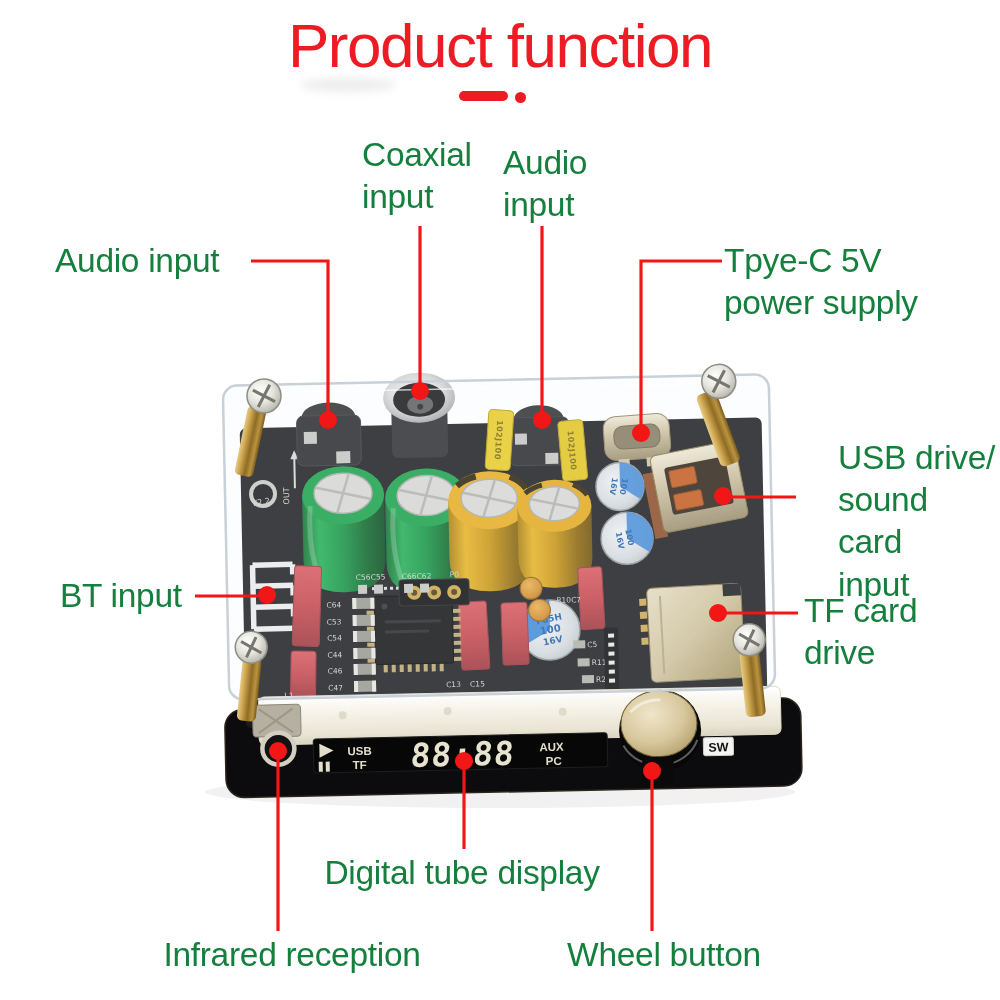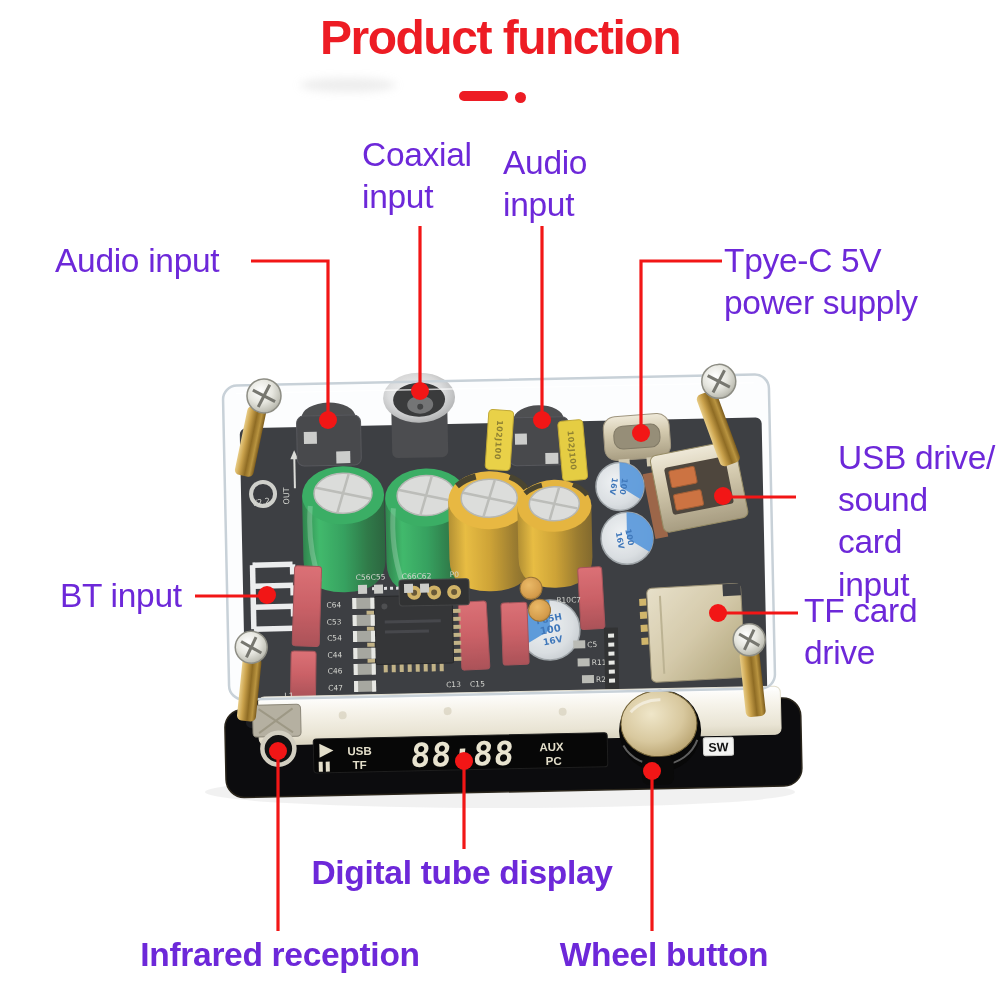--- a/index.html
+++ b/index.html
@@ -1,27 +1,27 @@
 <!DOCTYPE html>
 <html><head>
 <meta charset="utf-8">
 <style>
   html,body{margin:0;padding:0;}
   body{width:1000px;height:1000px;background:#ffffff;position:relative;overflow:hidden;
        font-family:"Liberation Sans","DejaVu Sans",sans-serif;}
   .layer{position:absolute;left:0;top:0;width:1000px;height:1000px;}
   .title{position:absolute;left:500px;top:10px;transform:translateX(-50%);
-         font-size:48px;font-weight:700;letter-spacing:-1.5px;color:#ed1c24;white-space:nowrap;}
+         font-size:62px;font-weight:400;letter-spacing:-1.5px;color:#ed1c24;white-space:nowrap;}
   .title-dash{position:absolute;left:459px;top:91px;width:49px;height:10px;border-radius:5px;background:#ed1c24;}
   .title-dot{position:absolute;left:515px;top:92px;width:11px;height:11px;border-radius:50%;background:#ed1c24;}
   .smudge{position:absolute;left:300px;top:78px;width:96px;height:14px;border-radius:50%;
           background:rgba(175,175,175,0.22);filter:blur(4px);}
   .lbl{position:absolute;font-size:33.5px;line-height:1.26;letter-spacing:-0.3px;
-       color:#6d28d9;white-space:pre-line;}
-  .center{transform:translateX(-50%);text-align:center;font-weight:bold;}
+       color:#15803d;white-space:pre-line;}
+  .center{transform:translateX(-50%);text-align:center;}
   
   text{font-family:"DejaVu Sans",sans-serif;}
   .silk{fill:#d4d4cc;font-size:8px;}
   .silk7{fill:#cfcfc7;font-size:7.5px;}
   .disp{fill:#e3deca;font-weight:700;font-size:11.5px;font-family:"Liberation Sans",sans-serif;}
   .digits{fill:#e8e3cf;font-size:33px;font-weight:700;letter-spacing:1px;font-family:"DejaVu Sans Mono",monospace;}
   .blue{fill:#1d5fae;font-weight:700;}
   .capml{fill:#7d6b0b;font-size:8px;font-weight:700;letter-spacing:.5px;}
   .swt{fill:#111;font-size:12.5px;font-weight:700;font-family:"Liberation Sans",sans-serif;}
 </style>
@@ -457,14 +457,14 @@
 <div class="lbl" style="left:55px;top:240px">Audio input</div>
 <div class="lbl" style="left:724px;top:240px">Tpye-C 5V
 power supply</div>
 <div class="lbl" style="left:838px;top:437px">USB drive/
 sound card
 input</div>
 <div class="lbl" style="left:60px;top:575px">BT input</div>
 <div class="lbl" style="left:804px;top:590px">TF card
 drive</div>
 <div class="lbl center" style="left:462px;top:852px">Digital tube display</div>
-<div class="lbl center" style="left:280px;top:934px">Infrared reception</div>
+<div class="lbl center" style="left:292px;top:934px">Infrared reception</div>
 <div class="lbl center" style="left:664px;top:934px">Wheel button</div>
 
 </body></html>

